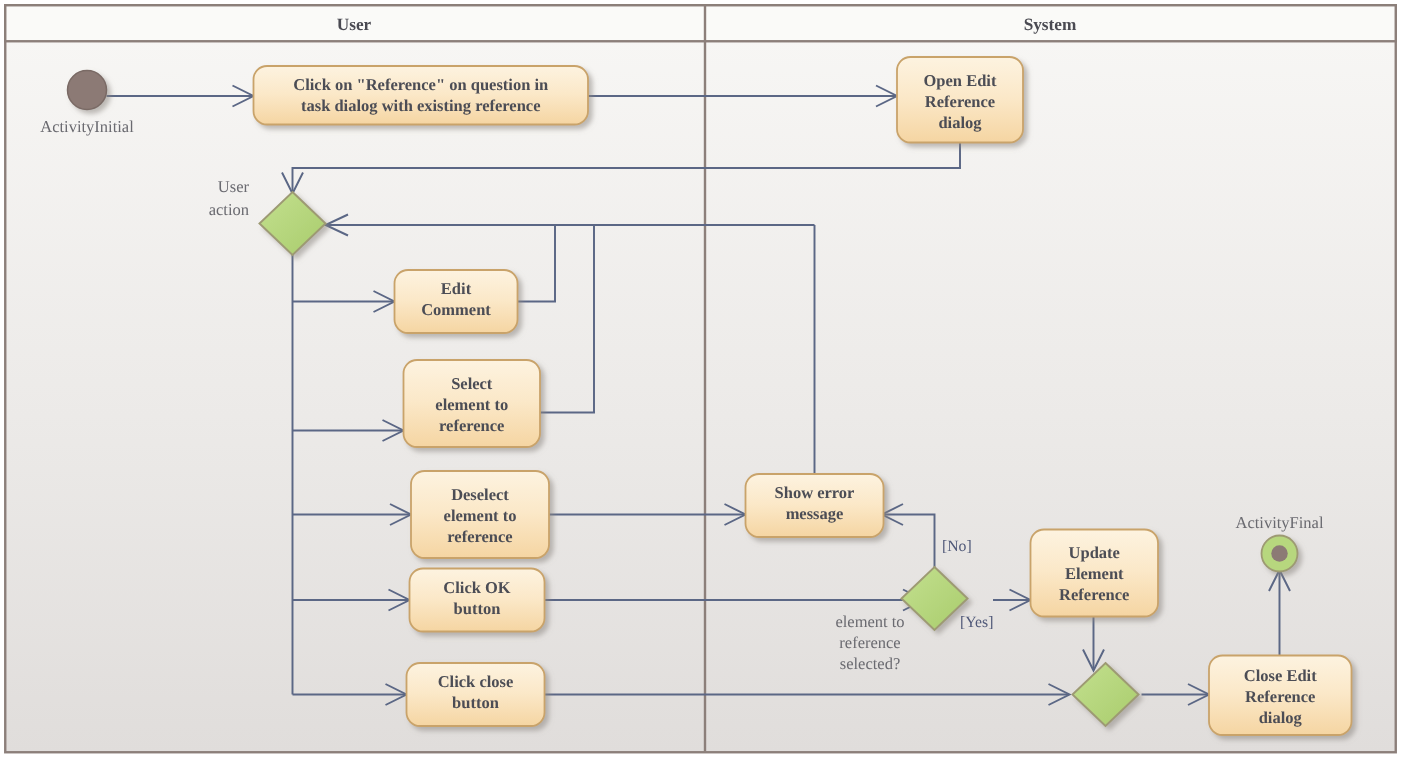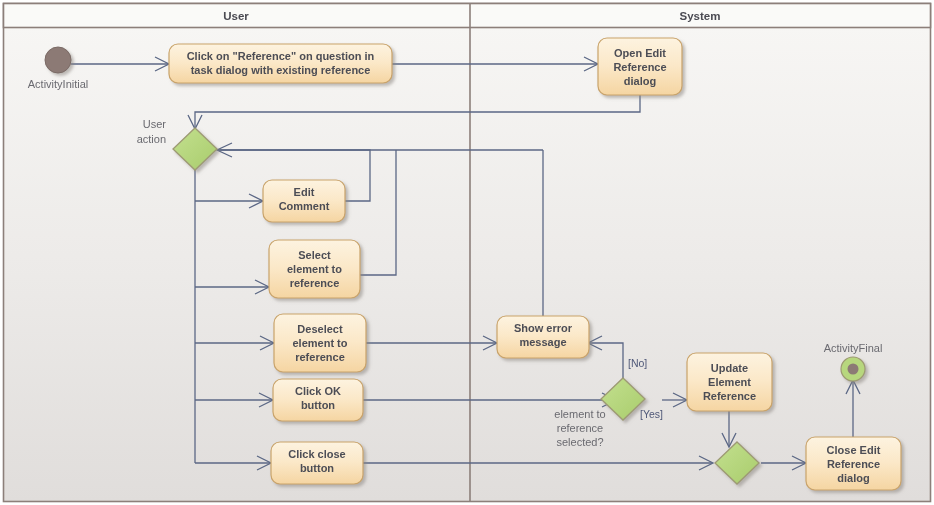--- a/index.html
+++ b/index.html
@@ -5,21 +5,21 @@
   html, body {
     margin: 0;
     padding: 0;
     background: #ffffff;
   }
   #canvas {
     position: relative;
     width: 934px;
     height: 505px;
     overflow: hidden;
-    font-family: Liberation Sans, sans-serif;
+    font-family: Liberation Serif, serif;
   }
   #diagram-svg {
     position: absolute;
     left: 0;
     top: 0;
   }
   .lane-title {
     font-size: 11.5px;
     font-weight: bold;
     fill: #4a4a52;

